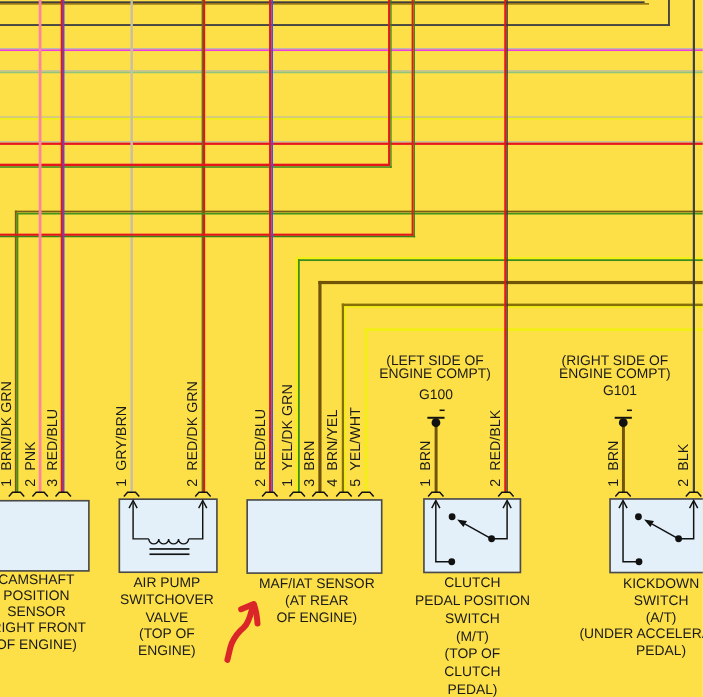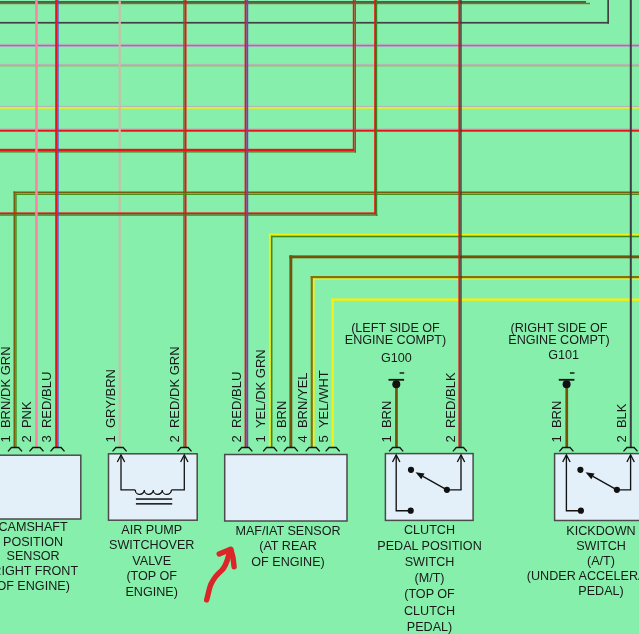--- a/index.html
+++ b/index.html
@@ -1,16 +1,16 @@
 <!DOCTYPE html>
 <html><head>
 <meta charset="utf-8">
 <style>
 html,body{margin:0;padding:0;background:#ffffff;}
-#page{position:relative;width:639px;height:634px;overflow:hidden;background:#86efac;
+#page{position:relative;width:639px;height:634px;overflow:hidden;background:#fde047;
 font-family:"Liberation Sans", sans-serif;}
 svg{position:absolute;left:0;top:0;}
 text{font-family:"Liberation Sans", sans-serif;fill:#1a1a1a;}
 </style>
 </head>
 <body>
 <div id="page">
 <svg width="639" height="634" viewBox="0 0 639 634">
 
 <rect x="0" y="1.2" width="586" height="1.6" fill="#3F3F3F"></rect>

